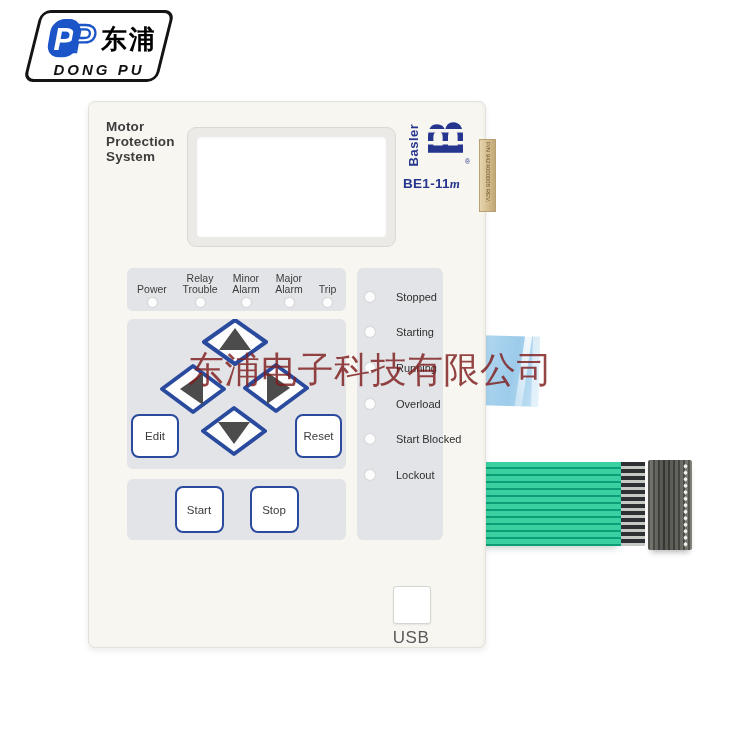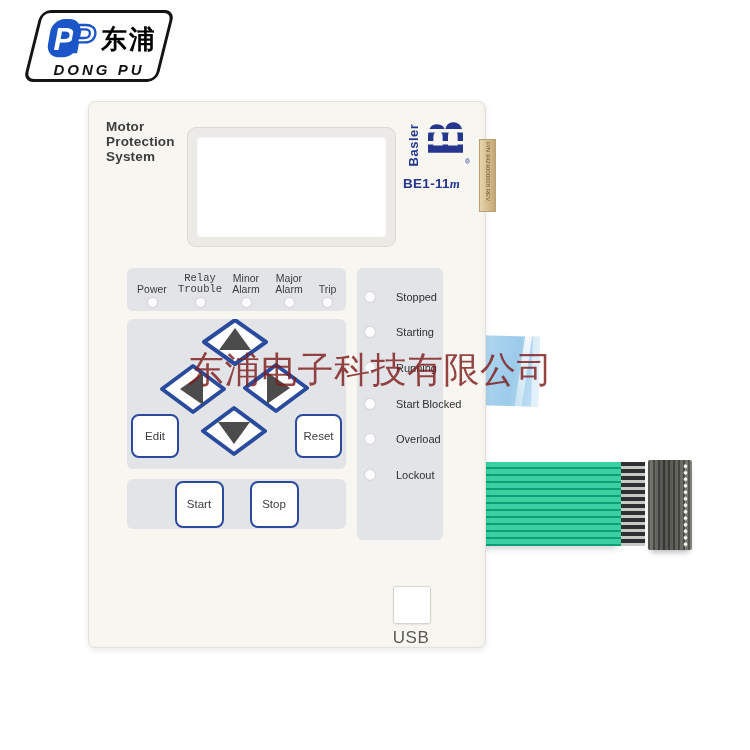--- a/index.html
+++ b/index.html
@@ -58,33 +58,33 @@
   .model .suffix{font-style:italic;font-family:"Liberation Serif",serif;font-size:13px;}
   
   .subpanel{position:absolute;background:#e2e4e7;border-radius:6px;}
   .indicator-panel{left:38px;top:166px;width:219px;height:43px;
     display:flex;align-items:flex-end;padding:0;box-sizing:border-box;}
   .ind-col{display:flex;flex-direction:column;align-items:center;justify-content:flex-end;
     padding-bottom:4px;font-size:10.5px;color:#3c3c3c;line-height:11px;}
   .ind-col .l1,.ind-col .l2{min-height:11px;white-space:nowrap;}
   .led-dot{width:9px;height:9px;border-radius:50%;background:#fdfdfd;
     box-shadow:0 0 2px rgba(0,0,0,0.22);margin-top:3px;}
-  .w1{width:50px;} .w2{width:46px;font-family:Liberation Mono, monospace;} .w3{width:46px;} .w4{width:40px;} .w5{width:37px;}
+  .w1{width:50px;} .w2{width:46px;} .w3{width:46px;} .w4{width:40px;} .w5{width:37px;}
   
   .keypad-panel{left:38px;top:217px;width:219px;height:150px;}
   .keypad-svg{position:absolute;left:0;top:0;}
   .key-btn{
     position:absolute;background:#ffffff;border:2px solid #2a4a9e;border-radius:8px;
     font-family:"Liberation Sans",sans-serif;font-size:11.5px;color:#3a3a3a;
     display:flex;align-items:center;justify-content:center;cursor:pointer;padding:0;
   }
   .btn-edit{left:4px;top:95px;width:48px;height:44px;}
   .btn-reset{left:168px;top:95px;width:47px;height:44px;}
   
-  .startstop-panel{left:38px;top:377px;width:219px;height:50px;
+  .startstop-panel{left:38px;top:377px;width:219px;height:61px;
     display:flex;align-items:center;justify-content:center;gap:26px;}
   .btn-start,.btn-stop{position:relative;width:49px;height:47px;}
   
   .status-panel{left:268px;top:166px;width:86px;height:272px;
     display:flex;flex-direction:column;padding:11px 0 0 8px;box-sizing:border-box;}
   .status-item{height:35.6px;display:flex;align-items:center;gap:21px;}
   .status-dot{width:10px;height:10px;border-radius:50%;background:#fcfcfc;
     box-shadow:0 0 2px rgba(0,0,0,0.2);flex:0 0 auto;}
   .status-label{font-size:11px;color:#2f2f2f;white-space:nowrap;}
   
@@ -257,25 +257,25 @@
     <div class="status-item">
       <div class="status-dot"></div>
       <span class="status-label">Starting</span>
     </div>
     <div class="status-item">
       <div class="status-dot"></div>
       <span class="status-label">Running</span>
     </div>
     <div class="status-item">
       <div class="status-dot"></div>
+      <span class="status-label">Overload</span>
+    </div>
+    <div class="status-item">
+      <div class="status-dot"></div>
       <span class="status-label">Start Blocked</span>
-    </div>
-    <div class="status-item">
-      <div class="status-dot"></div>
-      <span class="status-label">Overload</span>
     </div>
     <div class="status-item">
       <div class="status-dot"></div>
       <span class="status-label">Lockout</span>
     </div>
   </div>
 
   <div class="usb-port"></div>
   <div class="usb-label">USB</div>
 </div>

